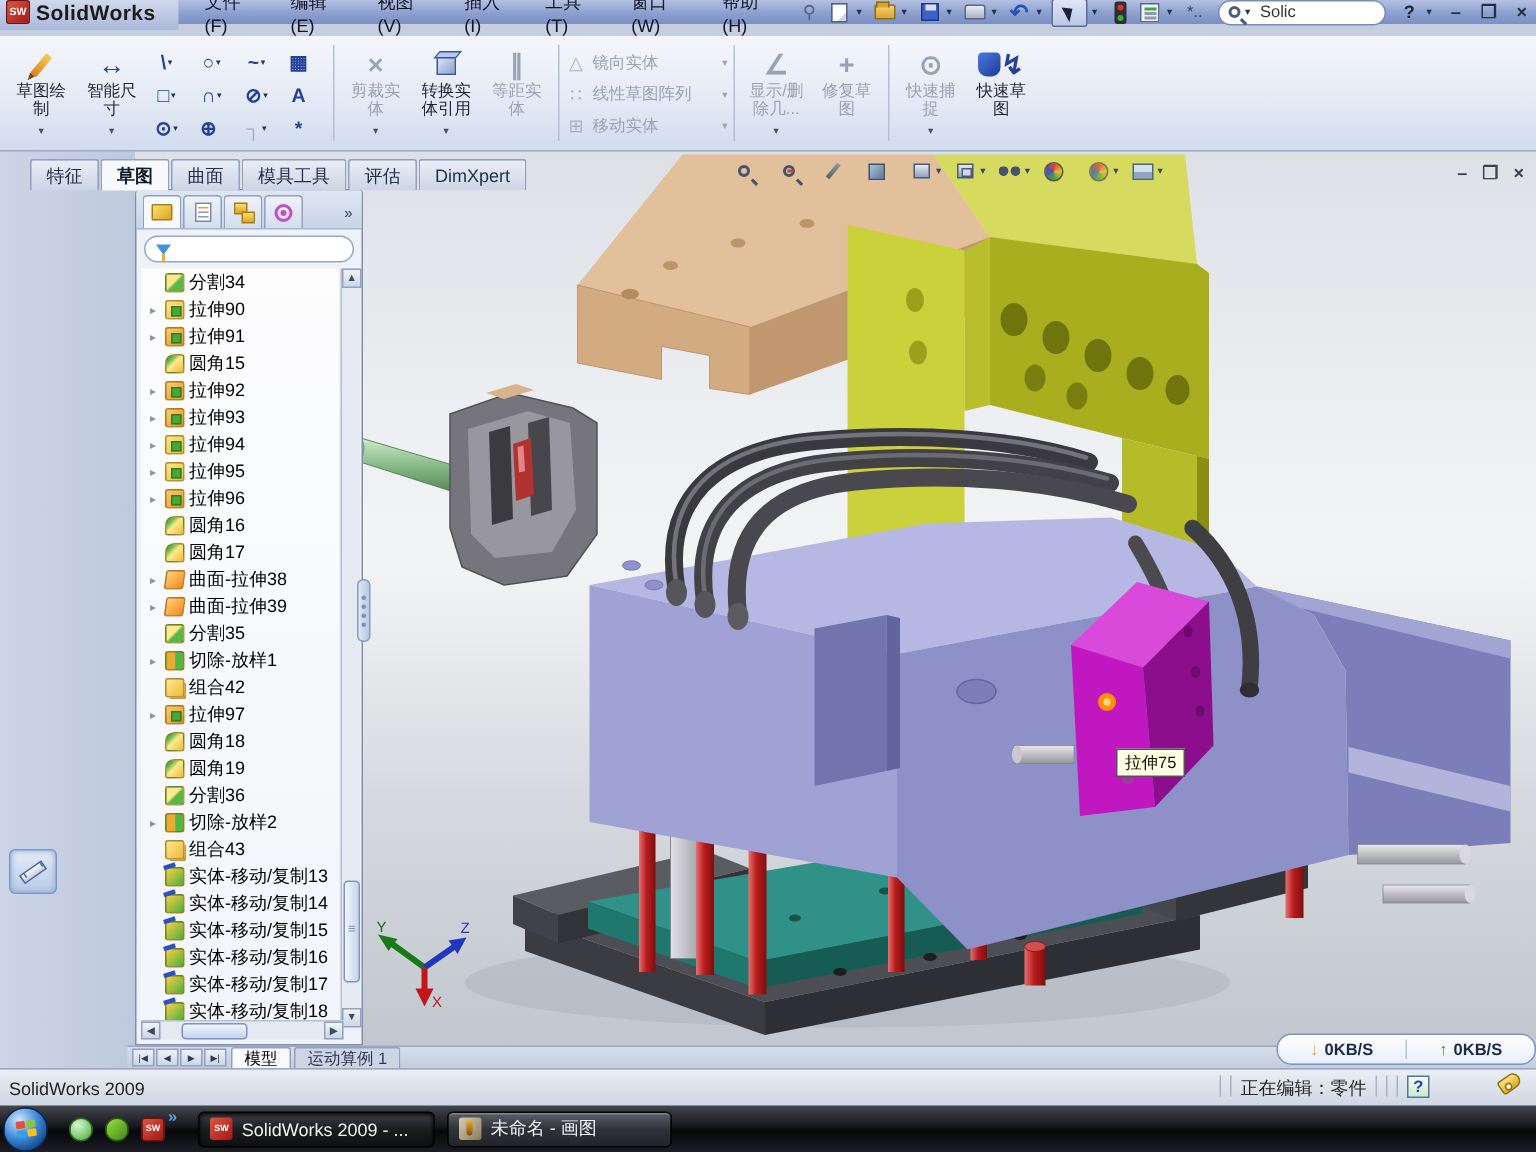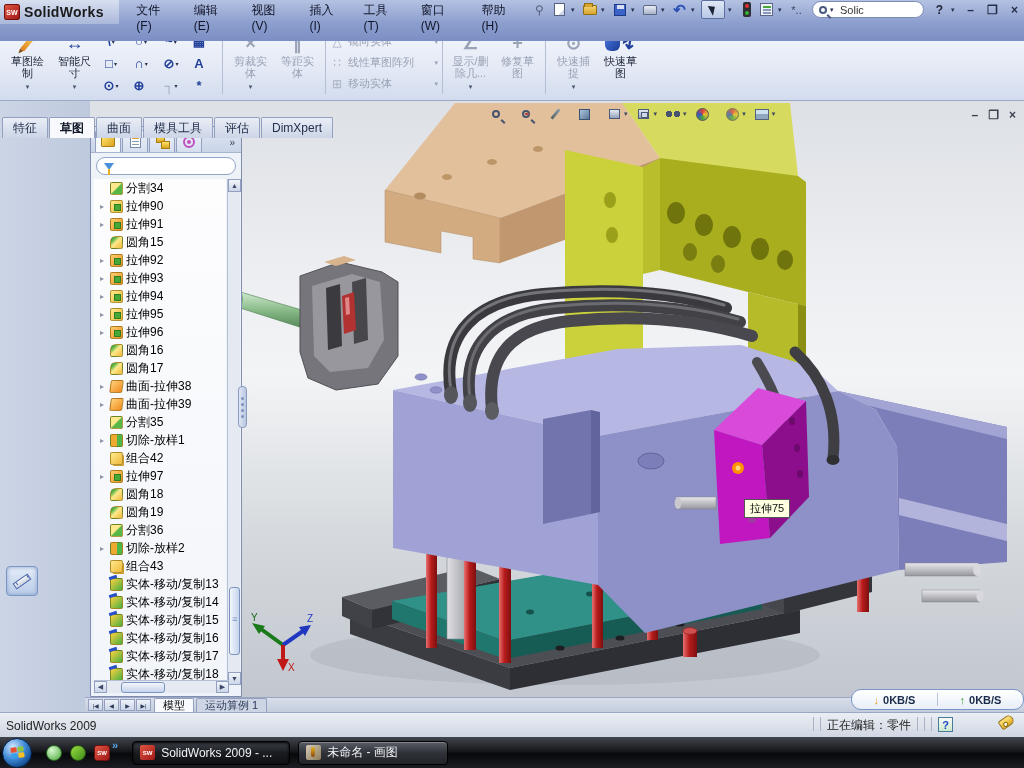--- a/index.html
+++ b/index.html
@@ -1,19 +1,19 @@
 <!DOCTYPE html>
 <html><head>
 <meta charset="utf-8">
 <style>
   *{margin:0;padding:0;box-sizing:border-box}
   html,body{width:1024px;height:768px;overflow:hidden;font-family:"Liberation Sans",sans-serif;background:#c6cfe0}
   .abs{position:absolute}
   
-  .titlebar{left:0;top:0;width:1024px;height:41px;background:linear-gradient(180deg,#b4c1e2,#8d9fce 55%,#7b8fc4);display:flex;align-items:flex-start;z-index:30}
+  .titlebar{left:0;top:0;width:1024px;height:16px;background:linear-gradient(180deg,#b4c1e2,#8d9fce 55%,#7b8fc4);display:flex;align-items:center;z-index:30}
   .logozone{width:132px;height:24px;background:linear-gradient(180deg,#d8dfef,#aab8da);display:flex;align-items:center;gap:4px;padding-left:4px}
   .swcube{width:16px;height:16px;border-radius:2px;background:linear-gradient(135deg,#e05540,#a01818);color:#fff;font-size:7px;font-weight:bold;display:flex;align-items:center;justify-content:center;border:1px solid #701010}
   .swname{font-size:14px;font-weight:bold;color:#1a1a1a;letter-spacing:.3px}
   .menus{display:flex;gap:18px;margin-left:14px;font-size:12px;color:#101428}
   .menu{cursor:default;padding:2px 3px}
   .tb-icons{display:flex;align-items:center;gap:3px;margin-left:12px}
   .tbi{width:17px;height:17px;display:flex;align-items:center;justify-content:center;font-size:12px;color:#223}
   .dd{font-size:7px;color:#27304e;width:7px}
   .i-page{width:11px;height:13px;background:linear-gradient(135deg,#fff 70%,#cdd5e8 71%);border:1px solid #56617f}
   .i-folder{width:14px;height:10px;background:linear-gradient(#f3d374,#d9a52e);border:1px solid #8f6f14;border-radius:1px;position:relative}
@@ -52,21 +52,21 @@
   .ic-rapid{width:15px;height:16px;background:linear-gradient(135deg,#4a7ae0,#1c3a96);border-radius:3px 3px 6px 6px;color:#ffd020;font-size:12px;display:flex;align-items:center;justify-content:center;font-weight:bold}
   .sketchgrid{display:grid;grid-template-columns:repeat(4,30px);grid-auto-rows:22px;margin-top:2px}
   .sg{display:flex;align-items:center;gap:1px;font-size:13px;color:#23409a;justify-content:center}
   .sg.off{color:#a3abc0}
   .sg .dd{font-size:6px}
   .rowgroup{display:flex;flex-direction:column;gap:2px;margin-top:4px}
   .rowbtn{display:flex;align-items:center;gap:4px;height:19px;font-size:11px;color:#9aa3b6;width:108px}
   .rowbtn .ri{font-size:12px;width:14px;text-align:center;color:#a8b0c2}
   .rowbtn .cdd{font-size:7px;margin-left:auto;color:#9aa3b6}
   
-  .tabrow{left:0;top:117px;width:356px;height:21px;display:flex;z-index:26;padding-left:2px}
+  .tabrow{left:0;top:106px;width:356px;height:21px;display:flex;z-index:26;padding-left:20px}
   .ctab{height:21px;padding:0 10px;font-size:12px;color:#24304c;background:linear-gradient(#e9edf6,#ccd5e7);border:1px solid #93a0bf;border-bottom:none;display:flex;align-items:center;margin-right:1px;border-radius:2px 2px 0 0}
   .ctab.on{background:#f7f9fd;color:#101828;height:21px;font-weight:bold}
   
   .leftzone{left:0;top:101px;width:90px;height:611px;background:linear-gradient(90deg,#ccd5e6,#bfc9dd);z-index:10}
   .tstrip{position:absolute;width:40px;background:linear-gradient(90deg,#f3f6fb,#d3dbeb 70%,#c3cde2);border:1px solid #a9b5cf;border-radius:3px;display:flex;flex-direction:column;align-items:center;padding-top:11px}
   .tstrip::before{content:"";width:22px;height:3px;border-top:2px dotted #9aa6c0;margin-bottom:4px}
   .lrow{display:flex;align-items:center;gap:1px}
   .lic{width:17px;height:17px;border-radius:3px;border:1px solid rgba(70,60,25,.4)}
   .c-or{background:linear-gradient(135deg,#ffd27a,#ef8f1a)}
   .c-og{background:linear-gradient(135deg,#ffd27a,#58b848)}
@@ -347,20 +347,29 @@
       <div class="cmdbtn off">
         <span class="bi">
           <i></i>
           <b>×</b>
         </span>
         <span class="clabel">剪裁实
 体</span>
         <span class="cdd">▾</span>
       </div>
 
+      <div class="cmdbtn on">
+        <span class="bi">
+          <i class="ic-cube"></i>
+          <b></b>
+        </span>
+        <span class="clabel">转换实
+体引用</span>
+        <span class="cdd">▾</span>
+      </div>
 
       <div class="cmdbtn off">
         <span class="bi">
           <i></i>
           <b>∥</b>
         </span>
         <span class="clabel">等距实
 体</span>
         <span class="cdd" style="visibility: hidden;">▾</span>
       </div>

